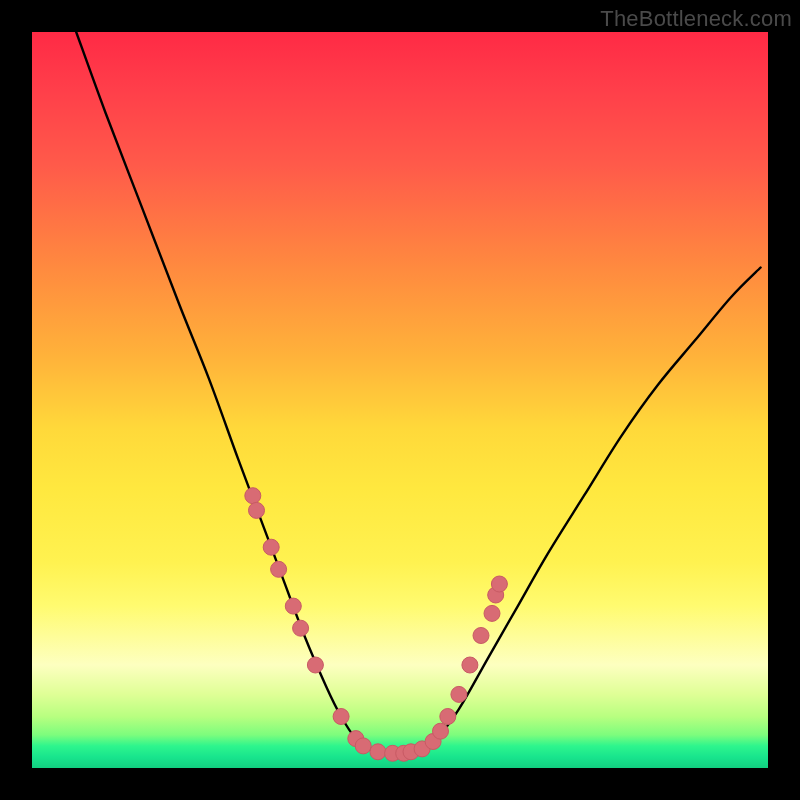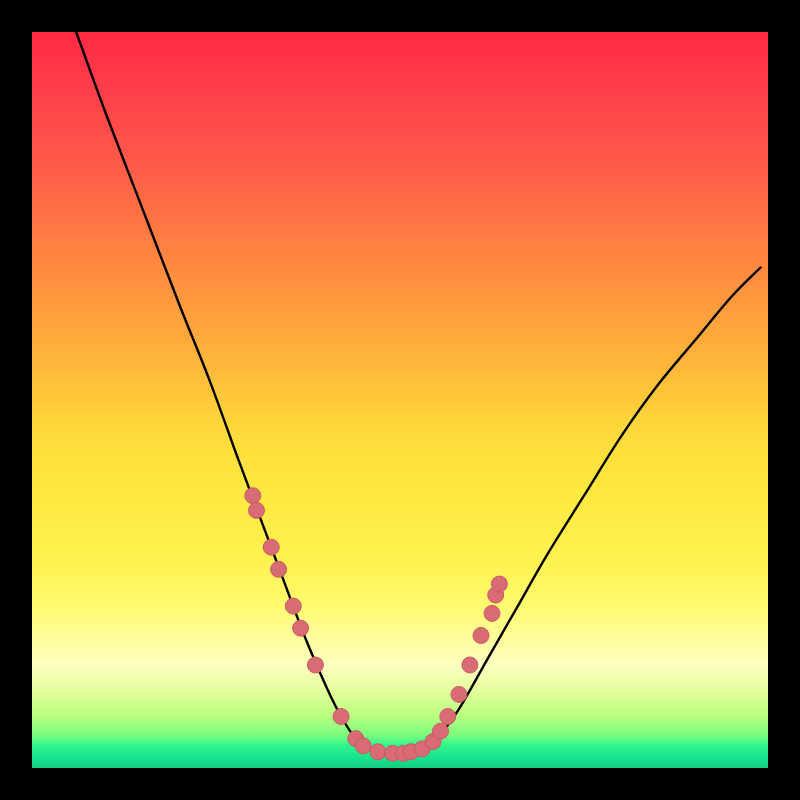--- a/index.html
+++ b/index.html
@@ -59,20 +59,21 @@
     top: 0;
     width: 736px;
     height: 736px;
   }
 </style>
 </head>
 <body>
 
 <div class="frame">
 
+  <div class="watermark">TheBottleneck.com</div>
 
   <div class="plot-area">
     <svg class="curve" viewBox="0 0 736 736" preserveAspectRatio="none">
       <path id="curve-path" fill="none" stroke="#000000" stroke-width="2.4" stroke-linecap="round" stroke-linejoin="round" d="M 44.2 0.0 C 49.1 13.5, 62.6 51.5, 73.6 81.0 C 84.6 110.4, 98.1 144.7, 110.4 176.6 C 122.7 208.5, 136.2 244.1, 147.2 272.3 C 158.2 300.5, 166.8 320.2, 176.6 345.9 C 186.5 371.7, 197.5 403.6, 206.1 426.9 C 214.7 450.2, 220.8 466.1, 228.2 485.8 C 235.5 505.4, 242.9 525.0, 250.2 544.6 C 257.6 564.3, 265.0 585.1, 272.3 603.5 C 279.7 621.9, 288.3 641.5, 294.4 655.0 C 300.5 668.5, 304.2 675.9, 309.1 684.5 C 314.0 693.1, 318.9 701.0, 323.8 706.6 C 328.7 712.1, 333.7 715.1, 338.6 717.6 C 343.5 720.1, 349.0 720.7, 353.3 721.3 C 357.6 721.9, 360.6 721.3, 364.3 721.3 C 368.0 721.3, 371.1 721.9, 375.4 721.3 C 379.7 720.7, 385.2 720.1, 390.1 717.6 C 395.0 715.1, 398.7 713.3, 404.8 706.6 C 410.9 699.8, 418.3 690.6, 426.9 677.1 C 435.5 663.6, 446.5 642.8, 456.3 625.6 C 466.1 608.4, 475.9 591.3, 485.8 574.1 C 495.6 556.9, 504.2 541.0, 515.2 522.6 C 526.2 504.2, 539.7 483.3, 552.0 463.7 C 564.3 444.1, 576.5 423.2, 588.8 404.8 C 601.1 386.4, 613.3 369.2, 625.6 353.3 C 637.9 337.3, 650.1 323.8, 662.4 309.1 C 674.7 294.4, 688.2 277.2, 699.2 265.0 C 710.2 252.7, 723.7 240.4, 728.6 235.5"></path>
       <g id="markers-group">
           <circle cx="220.8" cy="463.7" r="8" fill="#d86b74" stroke="#c85a64" stroke-width="1"></circle>
           <circle cx="224.5" cy="478.4" r="8" fill="#d86b74" stroke="#c85a64" stroke-width="1"></circle>
           <circle cx="239.2" cy="515.2" r="8" fill="#d86b74" stroke="#c85a64" stroke-width="1"></circle>
           <circle cx="246.6" cy="537.3" r="8" fill="#d86b74" stroke="#c85a64" stroke-width="1"></circle>
           <circle cx="261.3" cy="574.1" r="8" fill="#d86b74" stroke="#c85a64" stroke-width="1"></circle>

